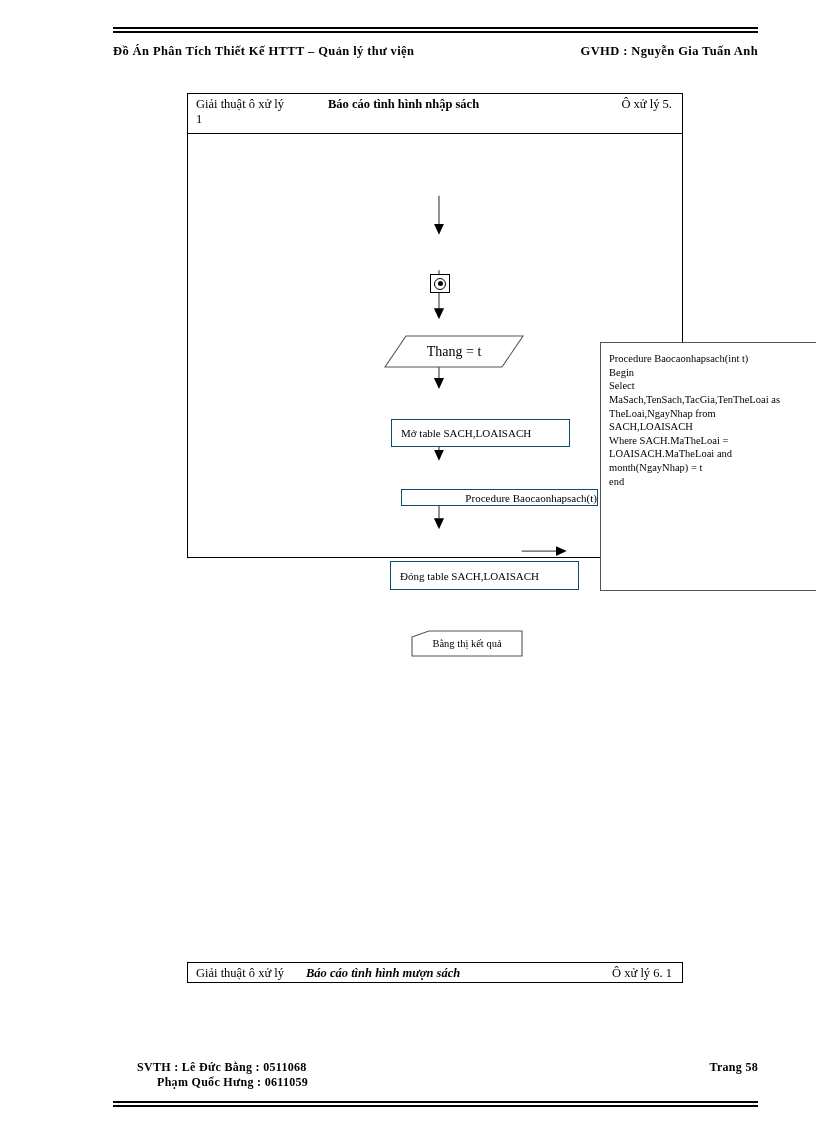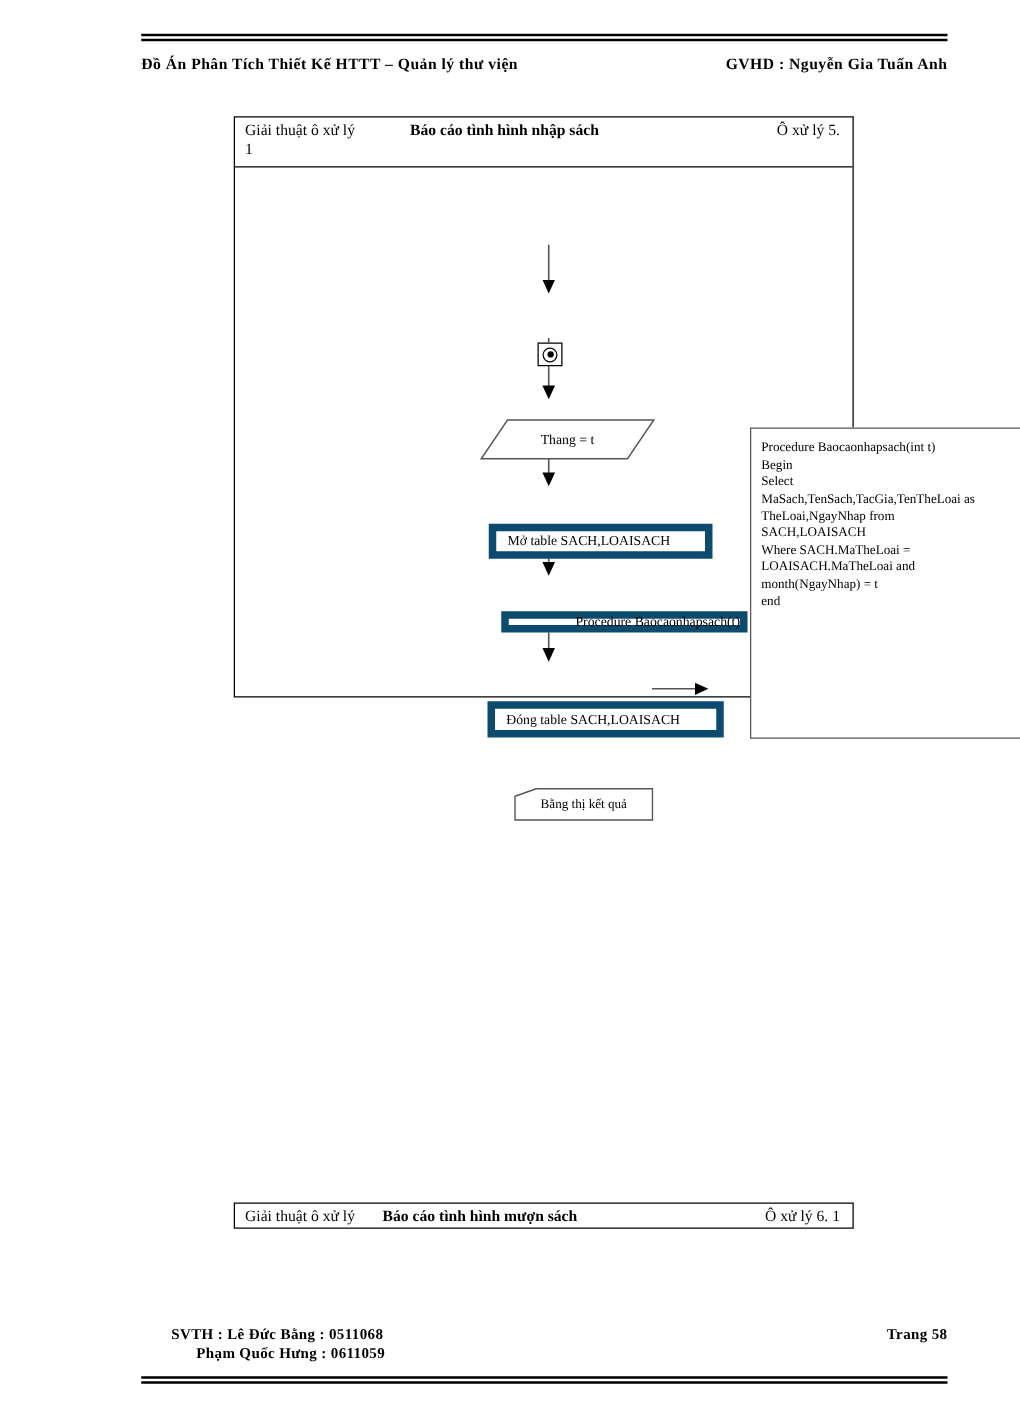--- a/index.html
+++ b/index.html
@@ -92,21 +92,21 @@
   
   .node {
     position: absolute;
     box-sizing: border-box;
     font-size: 11px;
     display: flex;
     align-items: center;
     background: #fff;
   }
   .node.rect {
-    border: 6px solid #0c4a6e;
+    border: 1px solid #0c4a6e;
     padding-left: 9px;
   }
 
   
   #node-start {
     position: absolute;
     left: 242px;
     top: 140px;
     width: 20px;
     height: 19px;
@@ -147,21 +147,21 @@
   #node-input .para-shape {
     position: absolute;
     inset: 0;
   }
   #node-input .para-label {
     position: absolute;
     left: 0; right: 0; top: 0; bottom: 0;
     display: flex;
     align-items: center;
     justify-content: center;
-    font-size: 11px;
+    font-size: 14px;
   }
 
   
   #node-display {
     position: absolute;
     left: 223px;
     top: 496px;
     width: 112px;
     height: 27px;
   }
@@ -213,21 +213,21 @@
     width: 496px;
     height: 21px;
     border: 1px solid #000;
     box-sizing: border-box;
     font-size: 12.5px;
     padding: 1px 6px 0 8px;
     display: flex;
     align-items: center;
     white-space: nowrap;
   }
-  #bottom-caption .cap-title { margin-left: 22px; }
+  #bottom-caption .cap-title { margin-left: 22px; font-style: italic; }
 
   
   #footer {
     position: absolute;
     left: 113px;
     top: 1060px;
     width: 645px;
     font-weight: bold;
     font-size: 12px;
     letter-spacing: 0.3px;

